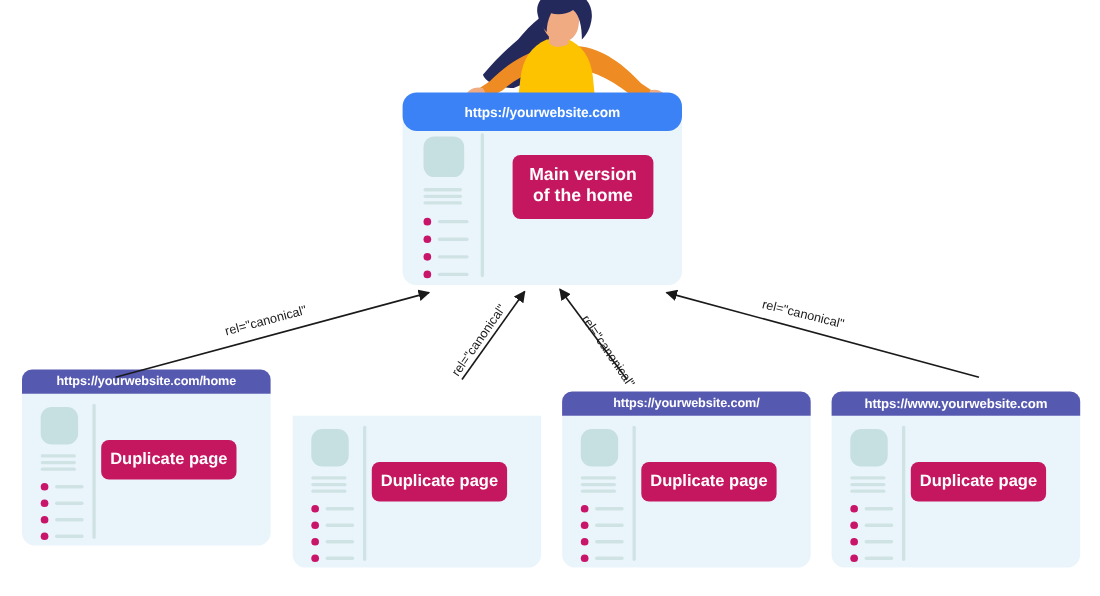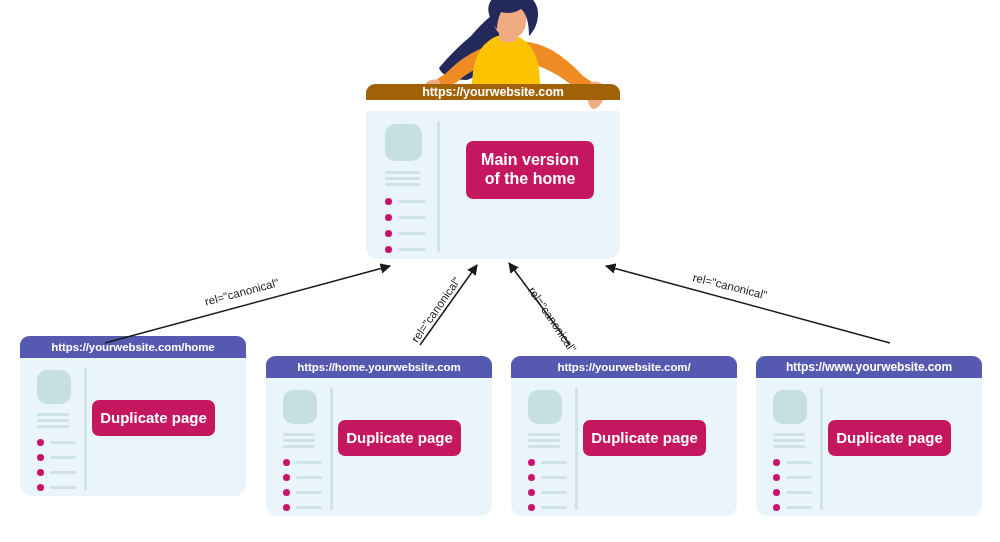--- a/index.html
+++ b/index.html
@@ -92,21 +92,21 @@
     <path d="M88 10 C 88 1 100 -4 110 0 C 120 4 123 16 121 27 C 120 36 114 42 106 42 C 96 42 89 34 88 24 Z" fill="#f0ab82"></path>
 
     <path d="M84 18 C 80 4 94 -6 108 -5 C 124 -4 134 6 133 20 C 132 30 128 36 124 40 C 124 28 122 18 116 13 C 110 17 102 18 96 16 C 93 22 92 28 92 33 C 88 29 85 24 84 18 Z" fill="#24295c"></path>
 
     <path d="M186 86 C 194 84 200 88 200 95 C 200 104 194 112 189 113 C 185 113 182 106 183 98 Z" fill="#f0ab82"></path>
 
     <path d="M34 84 C 26 82 19 86 19 92 C 19 99 25 104 31 104 C 36 104 38 97 37 90 Z" fill="#f0ab82"></path>
   </svg>
 
   <div class="card" style="left:366px; top:84px; width:254px; height:175px;">
-    <div class="card-header" style="height:16px; background:#a16207;">
+    <div class="card-header" style="height:35px; background:#3b82f6;border-radius:13px;">
       <span class="card-header-label" style="font-size:12.5px;">https://yourwebsite.com</span>
     </div>
     <div class="card-body" style="top:27px; height:148px;">
       <div class="sidebar" style="left:0; top:0; width:80px; height:148px;">
         <div class="sb-thumb" style="left:19px; top:13px;  width:37px; height:37px;"></div>
         <div class="sb-line" style="left:19px; top:60px;  width:35px; height:3px;"></div>
         <div class="sb-line" style="left:19px; top:66px;  width:35px; height:3px;"></div>
         <div class="sb-line" style="left:19px; top:72px;  width:35px; height:3px;"></div>
         <div class="sb-bullet" style="left:19px; top:87px;  width:7px; height:7px;"></div>
         <div class="sb-line" style="left:32px; top:89px;  width:28px; height:3px;"></div>
@@ -147,23 +147,20 @@
         <div class="sb-line" style="left:30px; top:128px; width:26px; height:3px;"></div>
       </div>
       <div class="sb-divider" style="left:64px; top:9px; width:3px; height:123px;"></div>
       <div class="badge" style="left:72px; top:42px; width:123px; height:36px; font-size:15px;">
         <span>Duplicate page</span>
       </div>
     </div>
   </div>
 
   <div class="card" style="left:266px; top:356px; width:226px; height:160px;">
-    <div class="card-header" style="height:22px; background:#5659b0;">
-      <span class="card-header-label" style="font-size:11.5px;">https://home.yourwebsite.com</span>
-    </div>
     <div class="card-body" style="top:22px; height:138px;">
       <div class="sidebar" style="left:0; top:0; width:70px; height:138px;">
         <div class="sb-thumb" style="left:17px; top:12px;  width:34px; height:34px;"></div>
         <div class="sb-line" style="left:17px; top:55px;  width:32px; height:3px;"></div>
         <div class="sb-line" style="left:17px; top:61px;  width:32px; height:3px;"></div>
         <div class="sb-line" style="left:17px; top:67px;  width:32px; height:3px;"></div>
         <div class="sb-bullet" style="left:17px; top:81px;  width:7px; height:7px;"></div>
         <div class="sb-line" style="left:30px; top:83px;  width:26px; height:3px;"></div>
         <div class="sb-bullet" style="left:17px; top:96px;  width:7px; height:7px;"></div>
         <div class="sb-line" style="left:30px; top:98px;  width:26px; height:3px;"></div>

